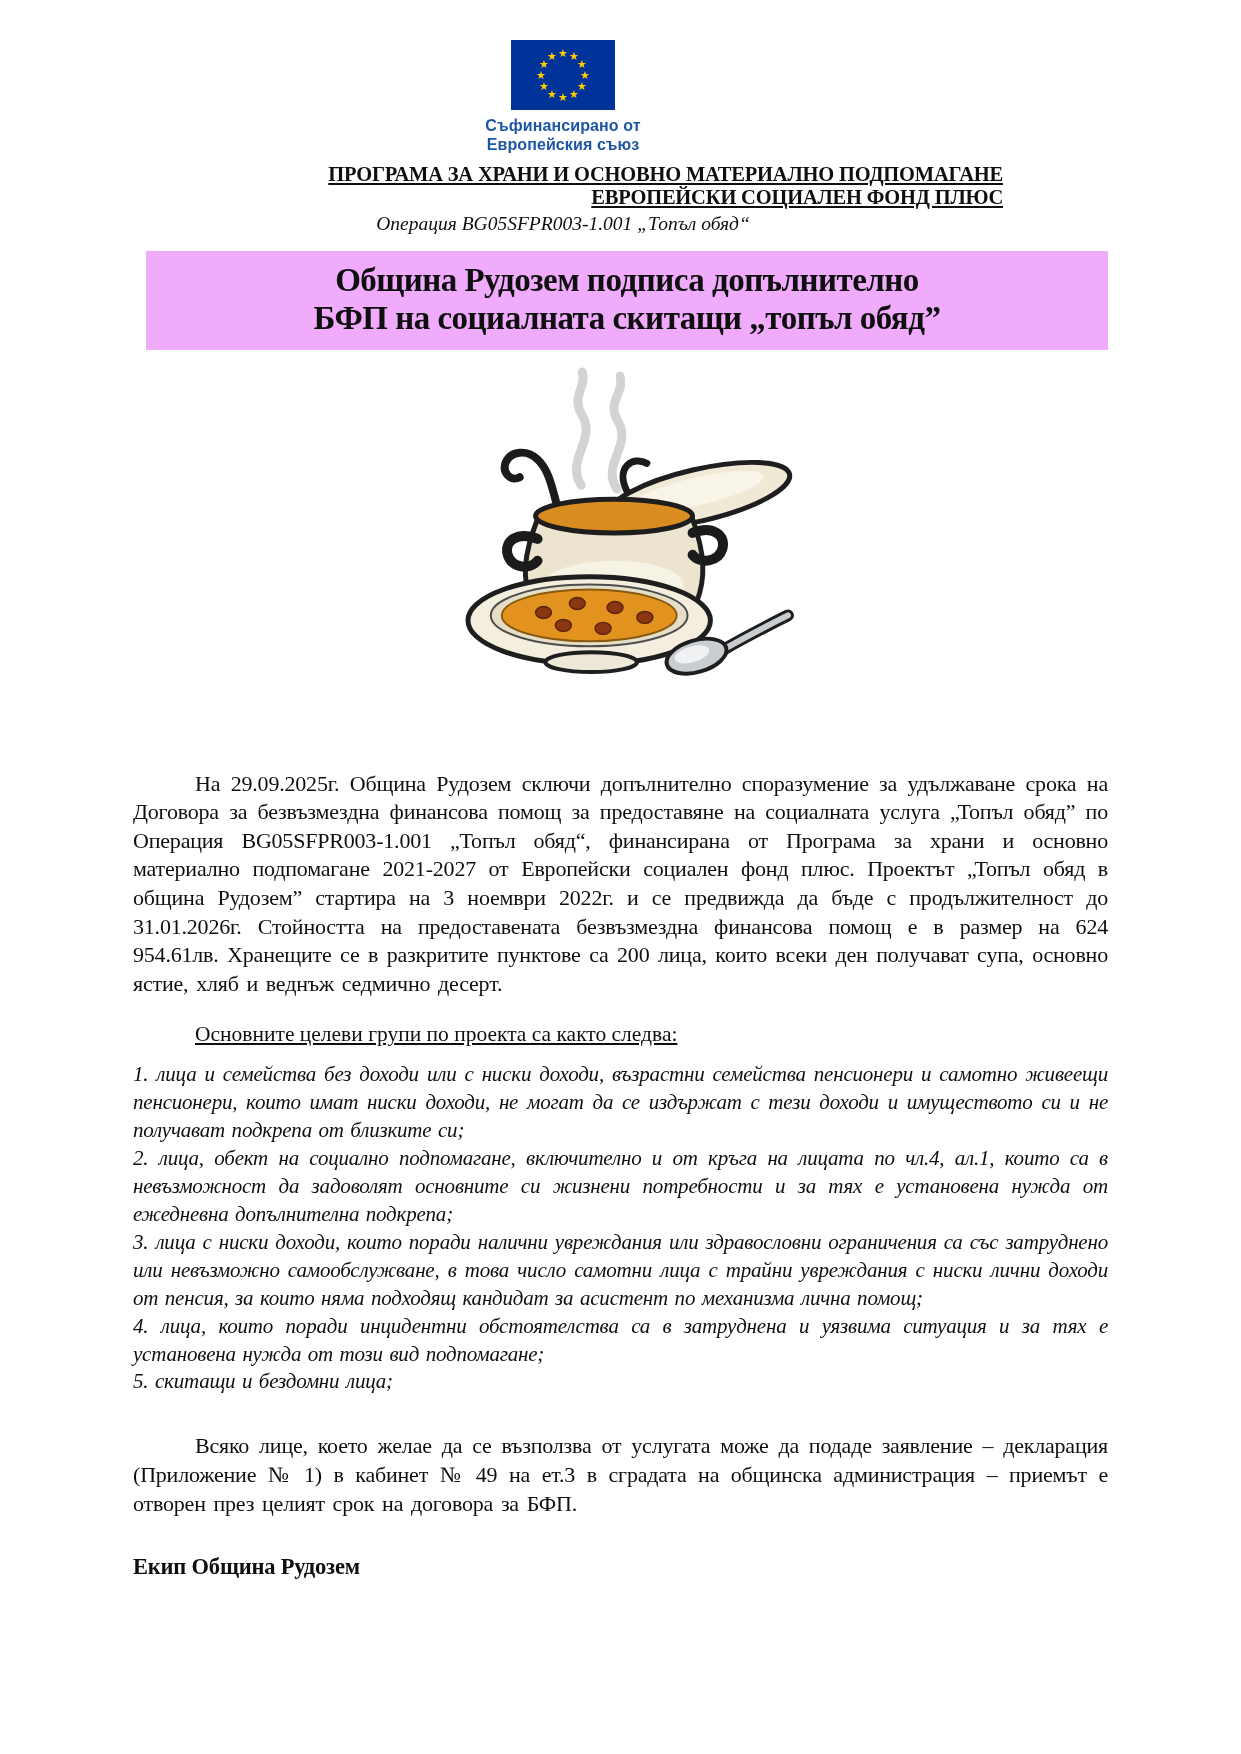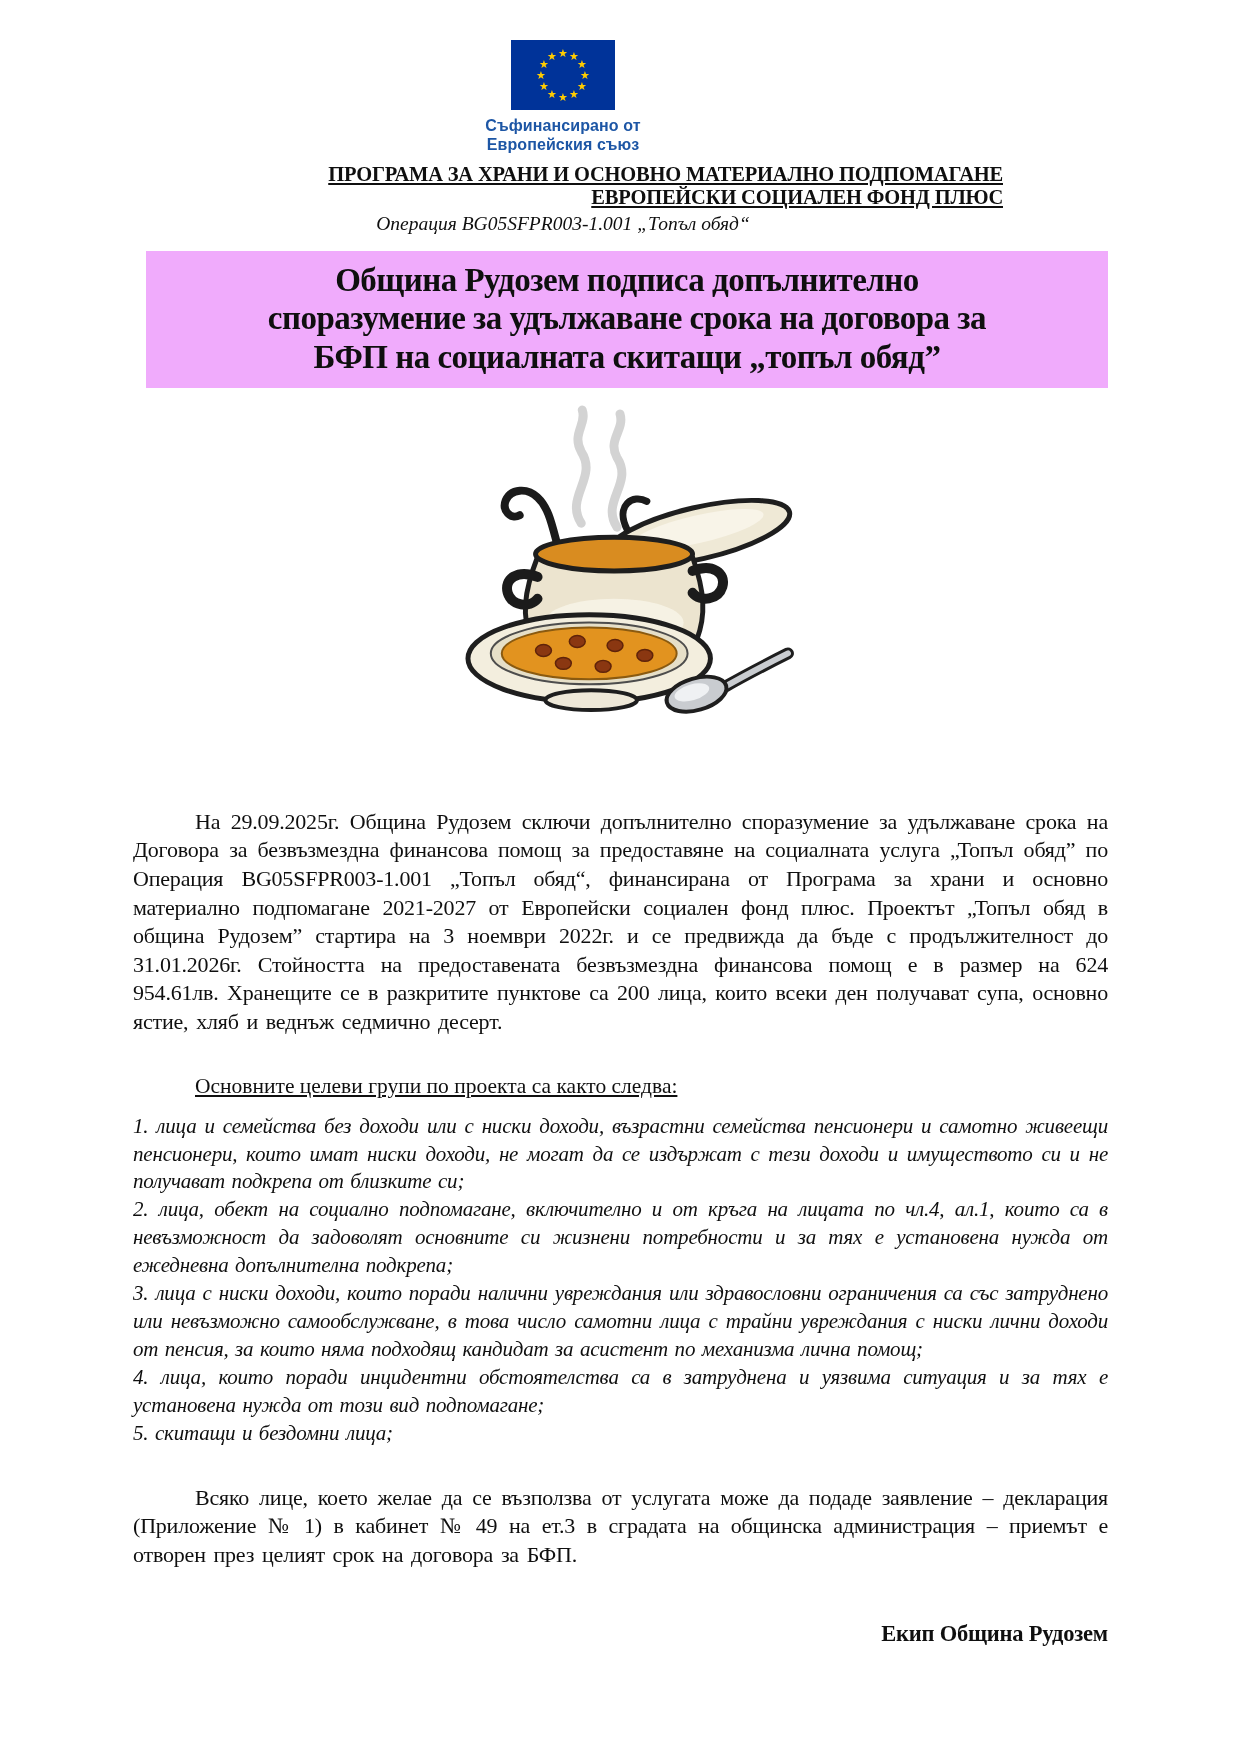--- a/index.html
+++ b/index.html
@@ -78,38 +78,38 @@
     line-height:1.3;
     text-align:justify;
     text-indent:62px;
     word-spacing:2.5px;
     letter-spacing:-0.2px;
     margin:0;
   }
   .para.first{margin-top:88px;}
   .groups-heading{
     font-size:21.5px;
-    margin-top:37px;
+    margin-top:24px;
     text-indent:62px;
   }
   .groups-heading span{text-decoration:underline;}
   .target-list{margin-top:14px;}
   .target-item{
     font-style:italic;
     font-size:21px;
     line-height:1.33;
     text-align:justify;
     letter-spacing:-0.2px;
     word-spacing:1.5px;
     margin:0;
   }
   .para.last{margin-top:36px;}
   .signature{
-    margin-top:52px;
-    text-align:right;
+    margin-top:36px;
+    text-align:left;
     font-weight:bold;
     font-size:22.5px;
     letter-spacing:-0.2px;
   }
   .star{font-family:"DejaVu Sans", sans-serif;}
 </style>
 </head>
 <body>
 
 <div class="page">
@@ -138,21 +138,20 @@
       <div>Съфинансирано от</div>
       <div>Европейския съюз</div>
     </div>
     <div class="prog-line first">ПРОГРАМА ЗА ХРАНИ И ОСНОВНО МАТЕРИАЛНО ПОДПОМАГАНЕ</div>
     <div class="prog-line">ЕВРОПЕЙСКИ СОЦИАЛЕН ФОНД ПЛЮС</div>
     <div class="operation-line">Операция BG05SFPR003-1.001 „Топъл обяд“</div>
   </div>
 
   <div class="title-band">
     <div class="title-line">Община Рудозем подписа допълнително</div>
-    <div class="title-line">споразумение за удължаване срока на договора за</div>
     <div class="title-line">БФП на социалната скитащи „топъл обяд”</div>
   </div>
 
   <div class="illustration-wrap">
     <svg width="380" height="318" viewBox="0 0 380 320" aria-hidden="true">
 
       <g fill="none" stroke="#cfcfcf" stroke-width="9" stroke-linecap="round" opacity="0.9">
         <path d="M150 122 C133 96 167 76 150 50 C140 32 156 22 151 8"></path>
         <path d="M186 126 C169 100 203 82 186 56 C176 38 194 28 189 12"></path>
       </g>

